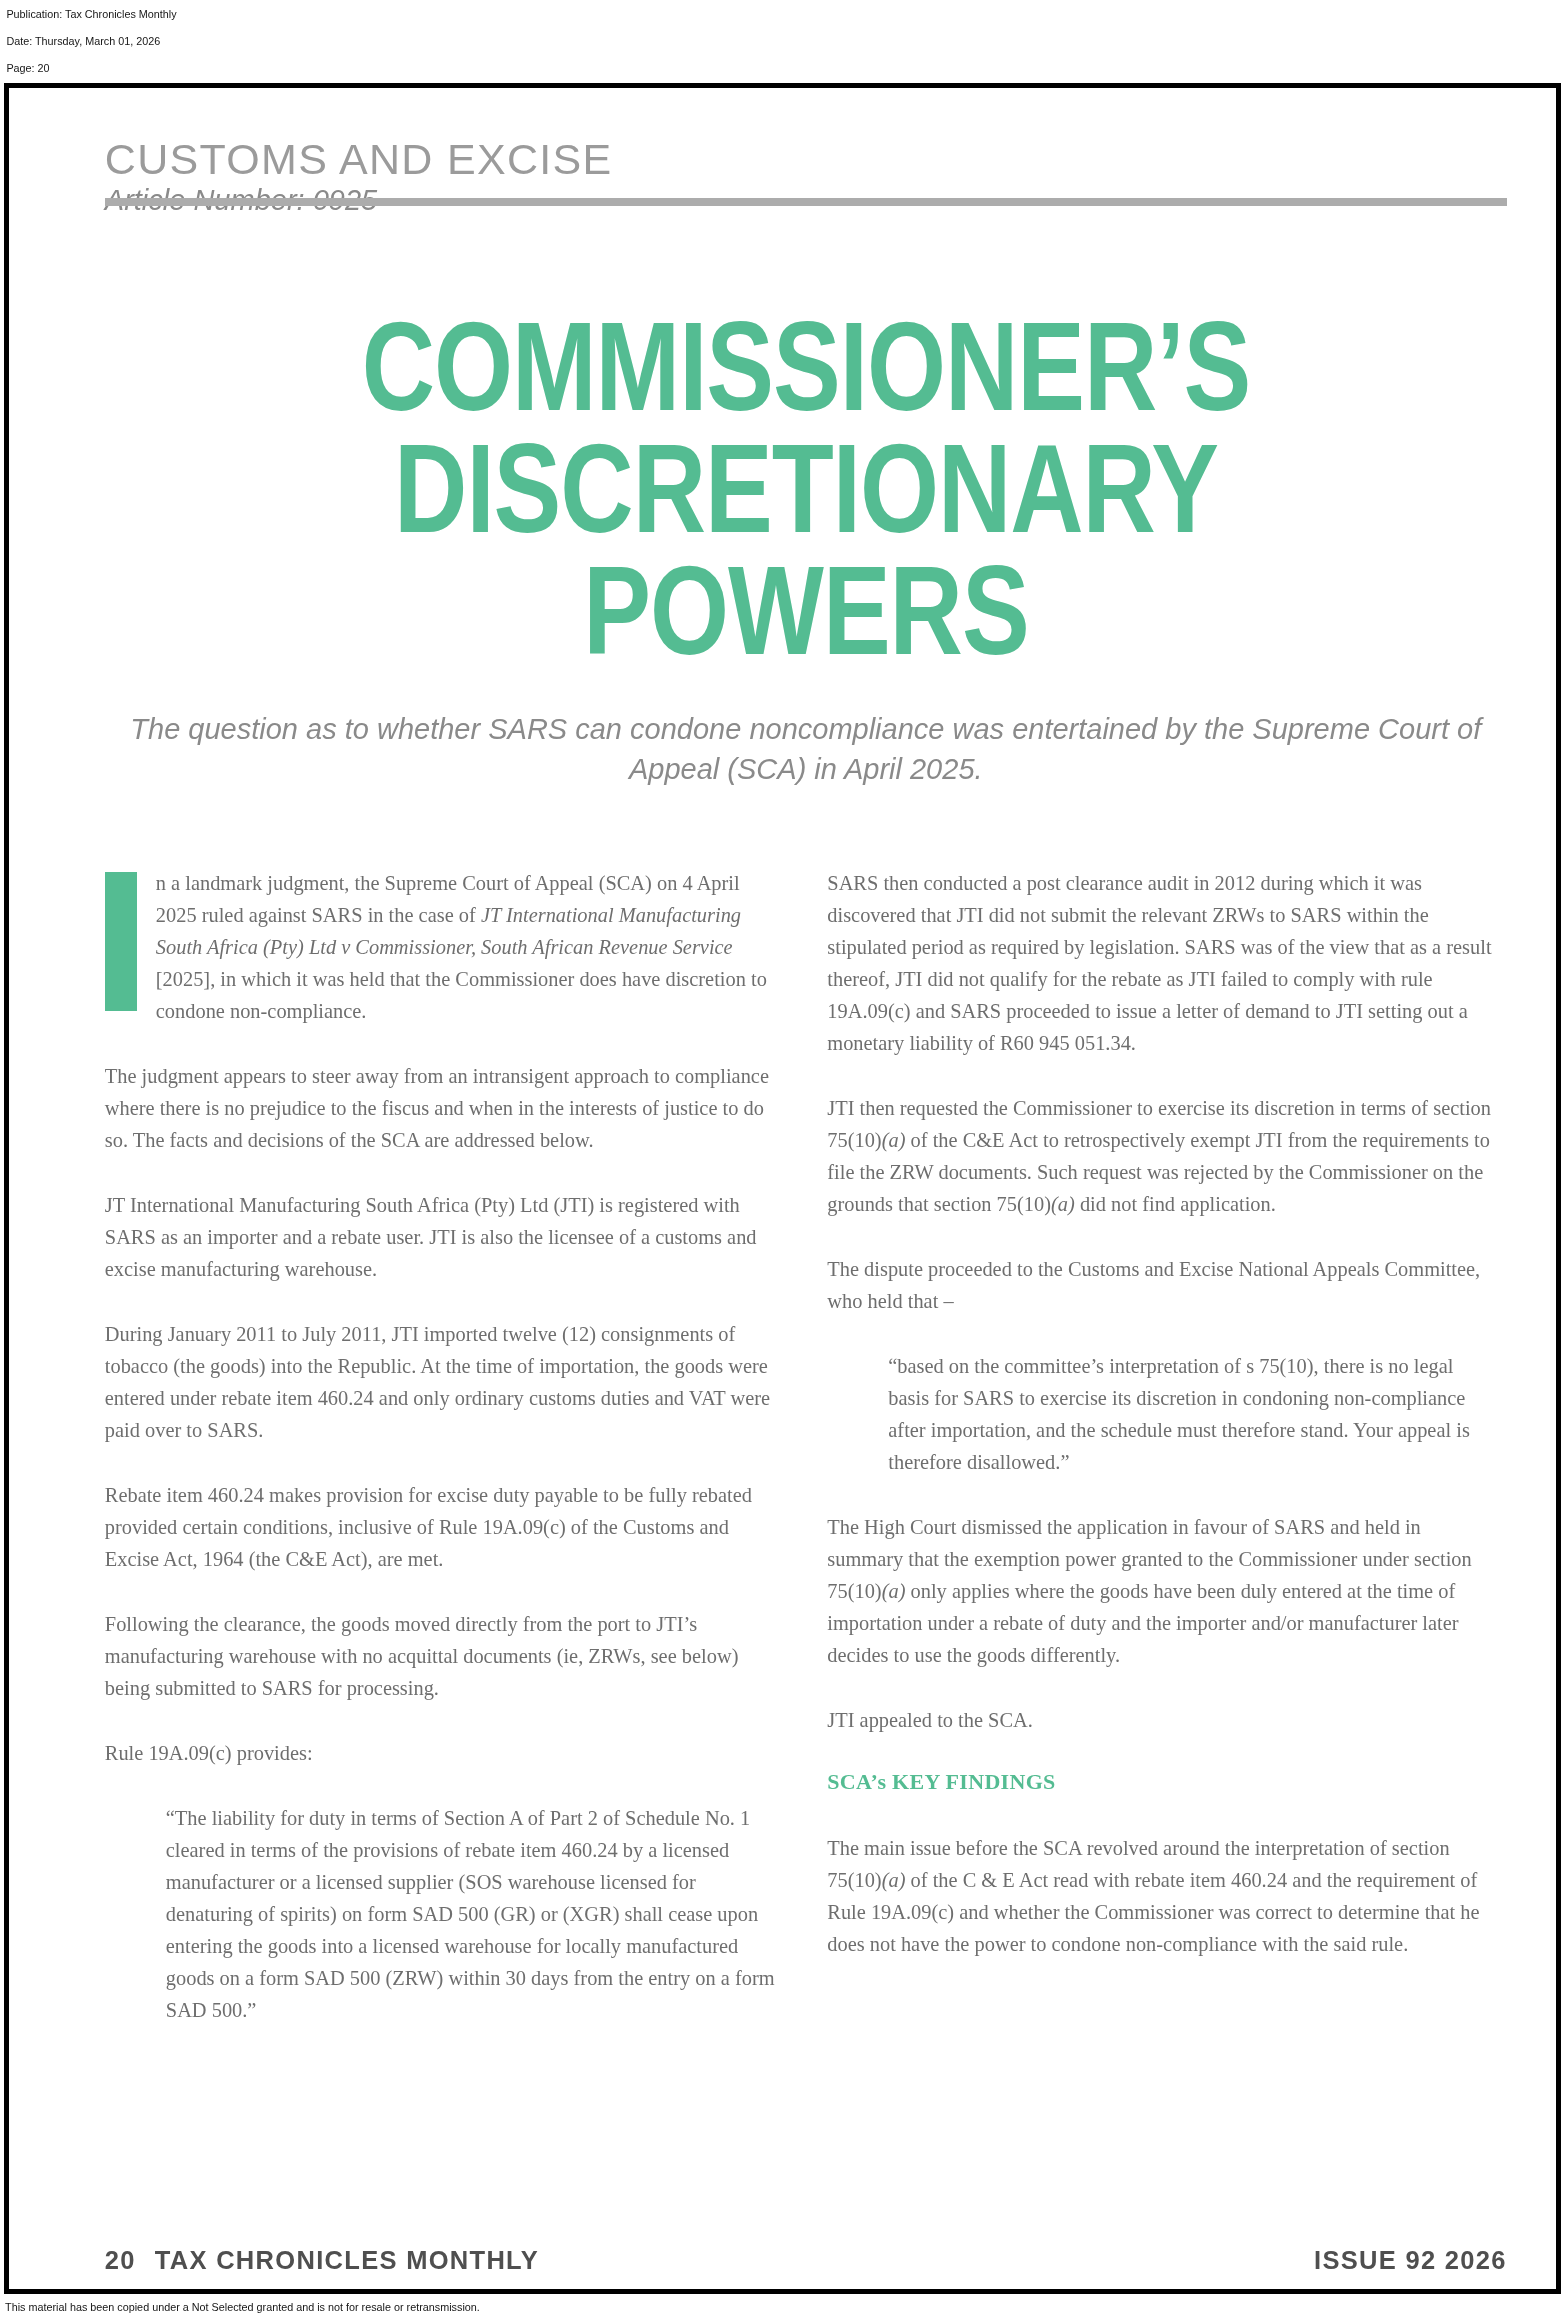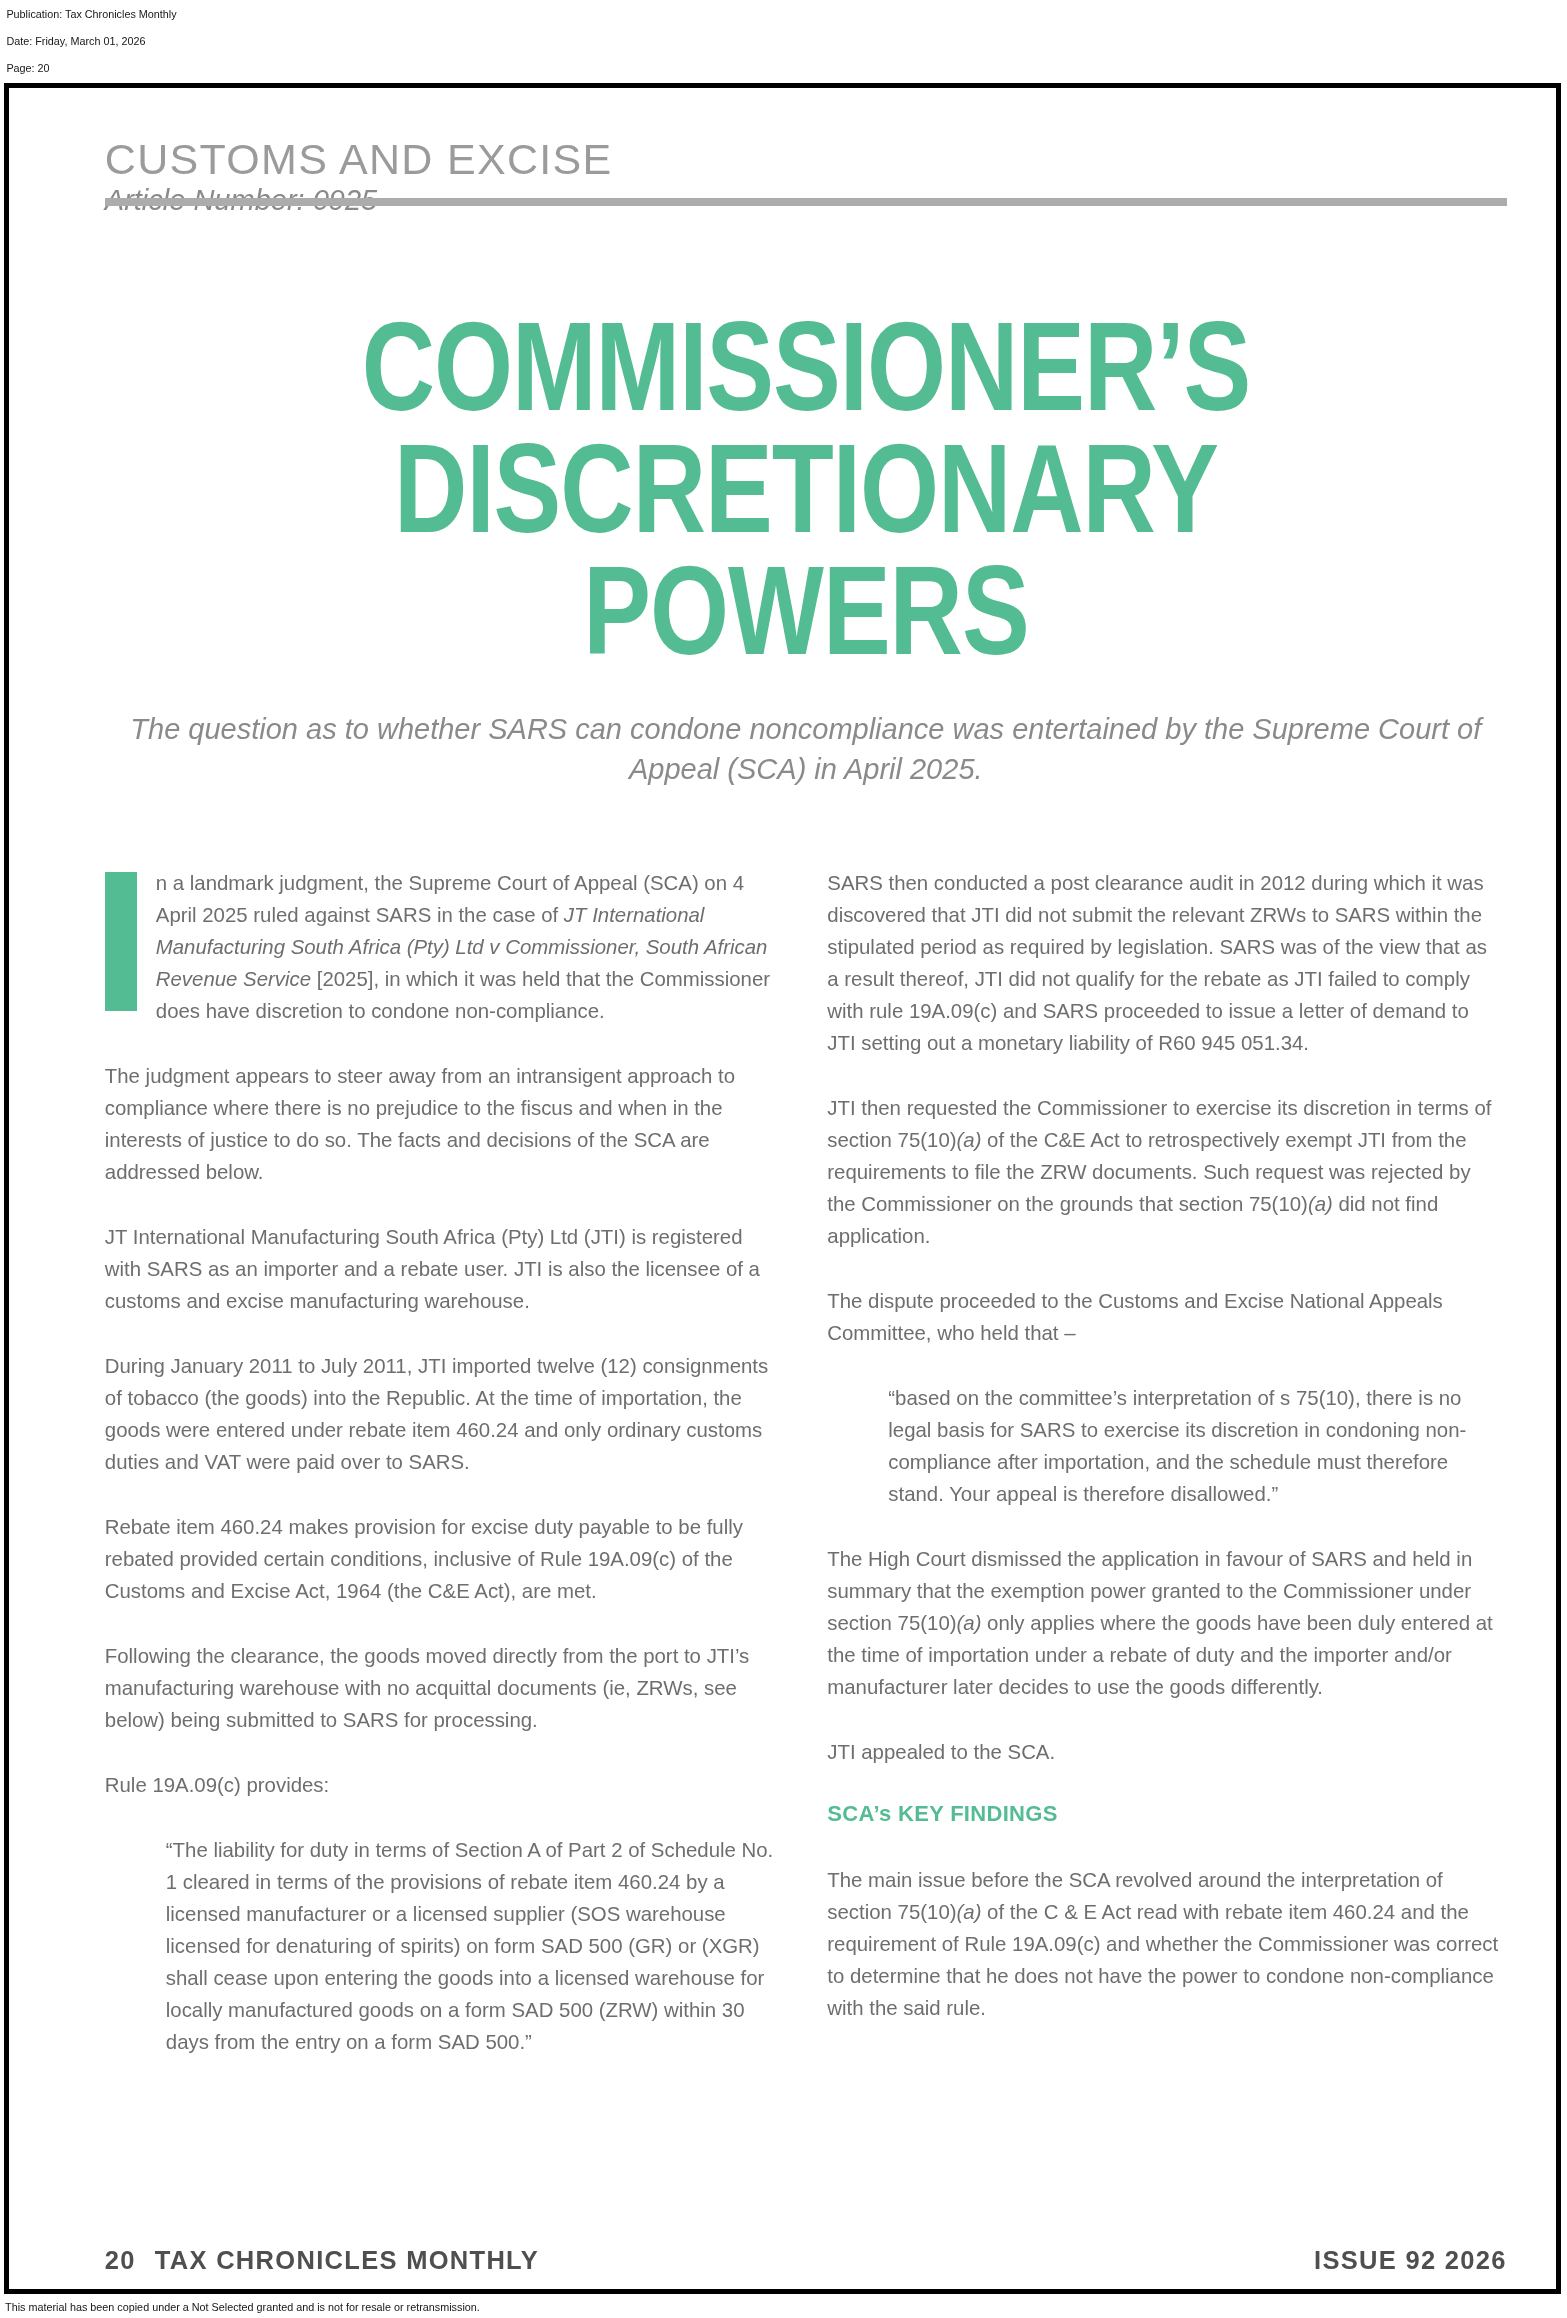--- a/index.html
+++ b/index.html
@@ -31,21 +31,21 @@
   .headline{
     position:absolute;top:217px;left:0;right:0;text-align:center;
     color:var(--accent,#54BC92);font-weight:700;font-size:127px;line-height:122px;
     transform:scaleX(0.8);transform-origin:50% 0;letter-spacing:-1.3px;white-space:nowrap;
   }
   .subtitle{
     position:absolute;top:621px;left:25.5px;right:25.5px;text-align:center;
     font-size:29px;font-style:italic;color:var(--subtle,#8A8A8A);line-height:40px;
   }
 
-  .columns{position:absolute;top:779px;left:0;right:8px;display:flex;gap:51px;}
+  .columns{position:absolute;top:779px;left:0;right:8px;display:flex;gap:51px;font-family:Liberation Serif, serif;}
   .column{flex:1;min-width:0;}
 
   .column p{margin:0 0 33px;font-size:20.4px;line-height:32px;color:var(--body,#6E6E6E);}
   .column p.quote{padding-left:61px;}
   .column h3.section-heading{
     font-size:22px;font-weight:700;color:var(--accent,#54BC92);
     margin:6.4px 0 37px;letter-spacing:0.3px;
   }
   .dropcap-bar{
     float:left;width:32px;height:139px;background:var(--accent,#54BC92);
@@ -59,21 +59,21 @@
   }
   .pub-name{margin-left:19px;}
 
   .disclaimer{position:absolute;left:5.1px;top:2301px;font-size:10.8px;color:#161616;}
 </style>
 </head>
 <body style="--accent: #54BC92; --body: #6E6E6E; --muted: #9B9B9B; --subtle: #8A8A8A; --rule: #ACACAC; --footer: #4F4F4F; --frame: #000000;">
 
 <div class="print-meta">
   <div class="meta-line">Publication: Tax Chronicles Monthly</div>
-  <div class="meta-line">Date: Friday, March 01, 2026</div>
+  <div class="meta-line">Date: Thursday, March 01, 2026</div>
   <div class="meta-line">Page: 20</div>
 </div>
 
 <div class="page">
   <div class="content">
 
     <div class="page-header">
       <h1 class="section-title">CUSTOMS AND EXCISE</h1>
       <div class="article-number">Article Number: 0925</div>
     </div>

